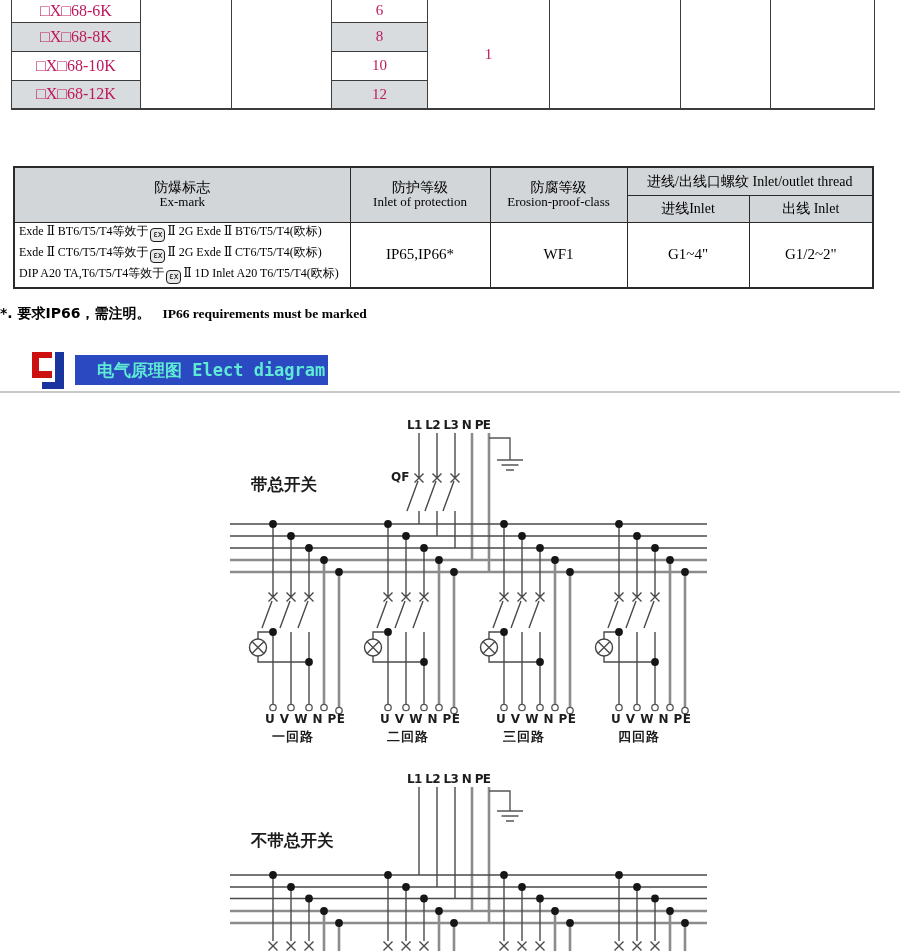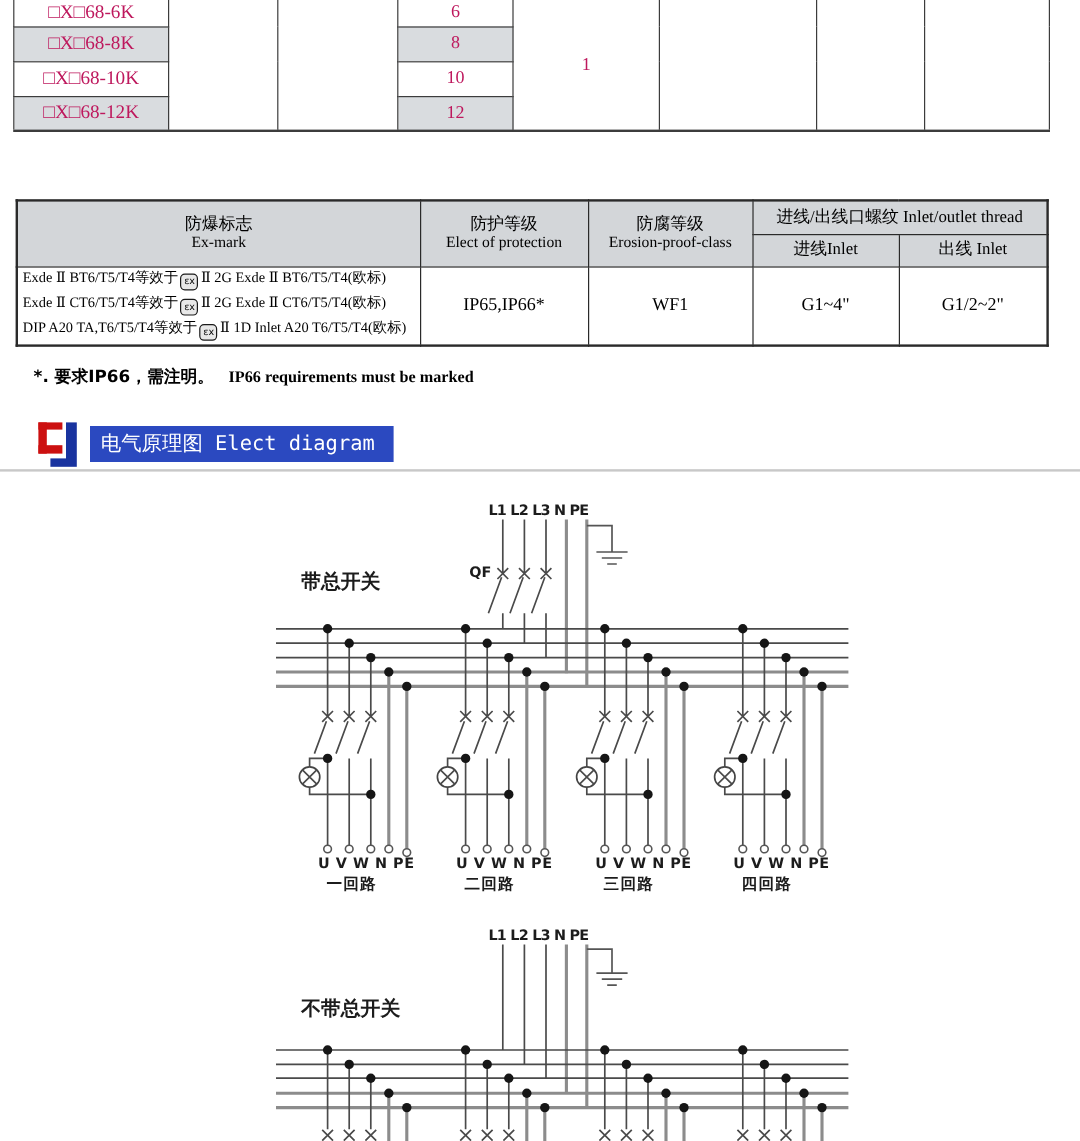--- a/index.html
+++ b/index.html
@@ -29,35 +29,35 @@
   .st .en{font-size:13px;line-height:14px;}
   .st td{font-size:15px;}
   .exm{text-align:left !important;font-size:12px !important;line-height:16.5px;
        padding-left:4px !important;white-space:nowrap;}
   .exhex{display:inline-block;width:13px;height:12px;border:1px solid #1a1a1a;
          border-radius:4px;background:#e8e8e8;font-size:8px;line-height:11px;
          text-align:center;font-family:"DejaVu Sans",sans-serif;margin:2px 2px;
          vertical-align:-2px;}
 
   
-  .foot{left:28px;top:305px;font-size:14px;color:#000;white-space:nowrap;}
+  .foot{left:0;top:305px;font-size:14px;color:#000;white-space:nowrap;}
   .foot .fcn{font-weight:bold;font-family:"DejaVu Sans","Liberation Sans",sans-serif;}
   .foot .fen{font-size:13.5px;margin-left:12px;font-weight:bold;}
 
   
   .logo{left:30px;top:349px;width:40px;height:42px;}
   .lg{position:absolute;}
   .r1{left:2px;top:3px;width:20px;height:6px;background:var(--logo_red);}
   .r2{left:2px;top:3px;width:7px;height:26px;background:var(--logo_red);}
   .r3{left:2px;top:22px;width:20px;height:7px;background:var(--logo_red);}
   .b1{left:25px;top:3px;width:9px;height:37px;background:var(--logo_blue);}
   .b2{left:12px;top:33px;width:13px;height:7px;background:var(--logo_blue);}
   .banner{left:75px;top:355px;width:253px;height:30px;background:var(--banner);
-          color:#ffffff;font-family:"DejaVu Sans Mono","Liberation Mono",monospace;
-          font-weight:normal;font-size:17px;line-height:30px;padding-left:9px;
+          color:#5eead4;font-family:"DejaVu Sans Mono","Liberation Mono",monospace;
+          font-weight:bold;font-size:17px;line-height:30px;padding-left:22px;
           box-sizing:border-box;white-space:nowrap;}
   .rule{left:0;top:391px;width:900px;height:2px;background:#c8c8c8;}
 
   
   svg{position:absolute;left:0;top:405px;}
   .w1{stroke:var(--line_dark);stroke-width:1.4;fill:none;}
   .w2{stroke:var(--line_gray);stroke-width:2.6;fill:none;}
   .gnd{stroke:#555;stroke-width:1.4;fill:none;}
   .dt{fill:#161616;}
   .tm{fill:#fff;stroke:#555;stroke-width:1.3;}
@@ -116,21 +116,21 @@
       <col style="width:124px">
     </colgroup>
   <tbody>
       <tr style="height:28px">
     <th rowspan="2">
       <div class="cn">防爆标志</div>
       <div class="en">Ex-mark</div>
     </th>
     <th rowspan="2">
       <div class="cn">防护等级</div>
-      <div class="en">Elect of protection</div>
+      <div class="en">Inlet of protection</div>
     </th>
     <th rowspan="2">
       <div class="cn">防腐等级</div>
       <div class="en">Erosion-proof-class</div>
     </th>
     <th colspan="2" class="cn">进线/出线口螺纹  Inlet/outlet thread</th>
   </tr>
   <tr style="height:27px">
     <th class="cn">进线Inlet</th>
     <th class="cn">出线 Inlet</th>

